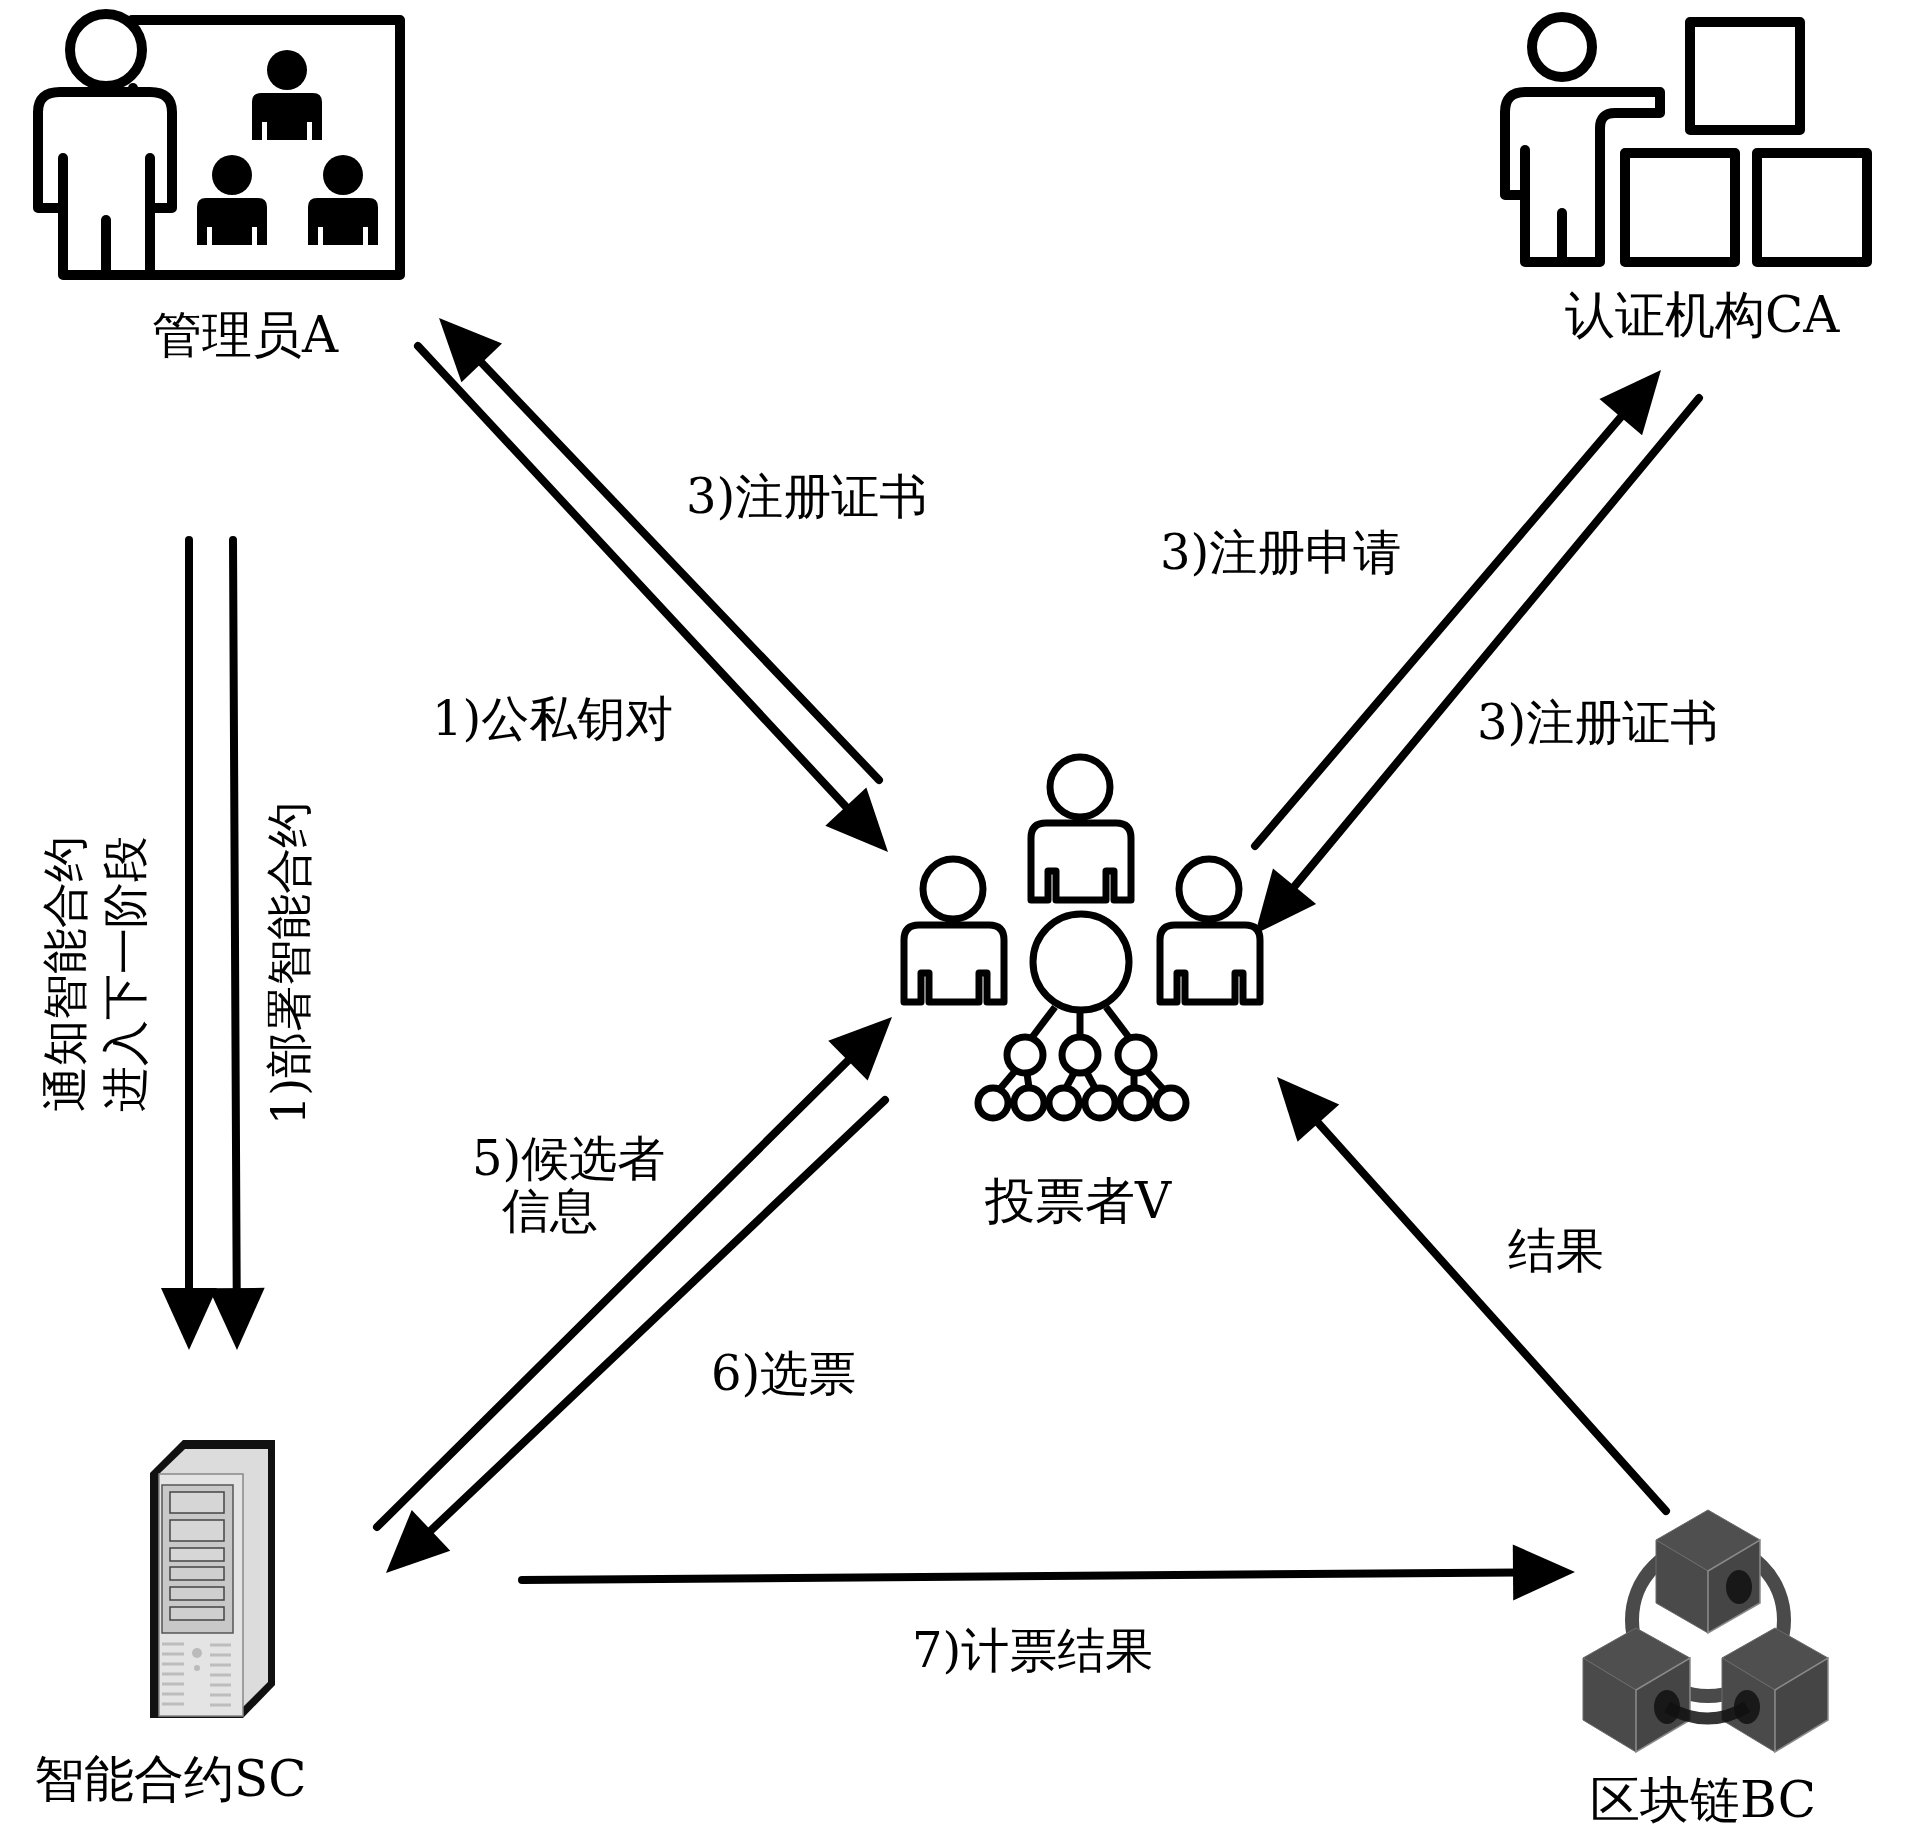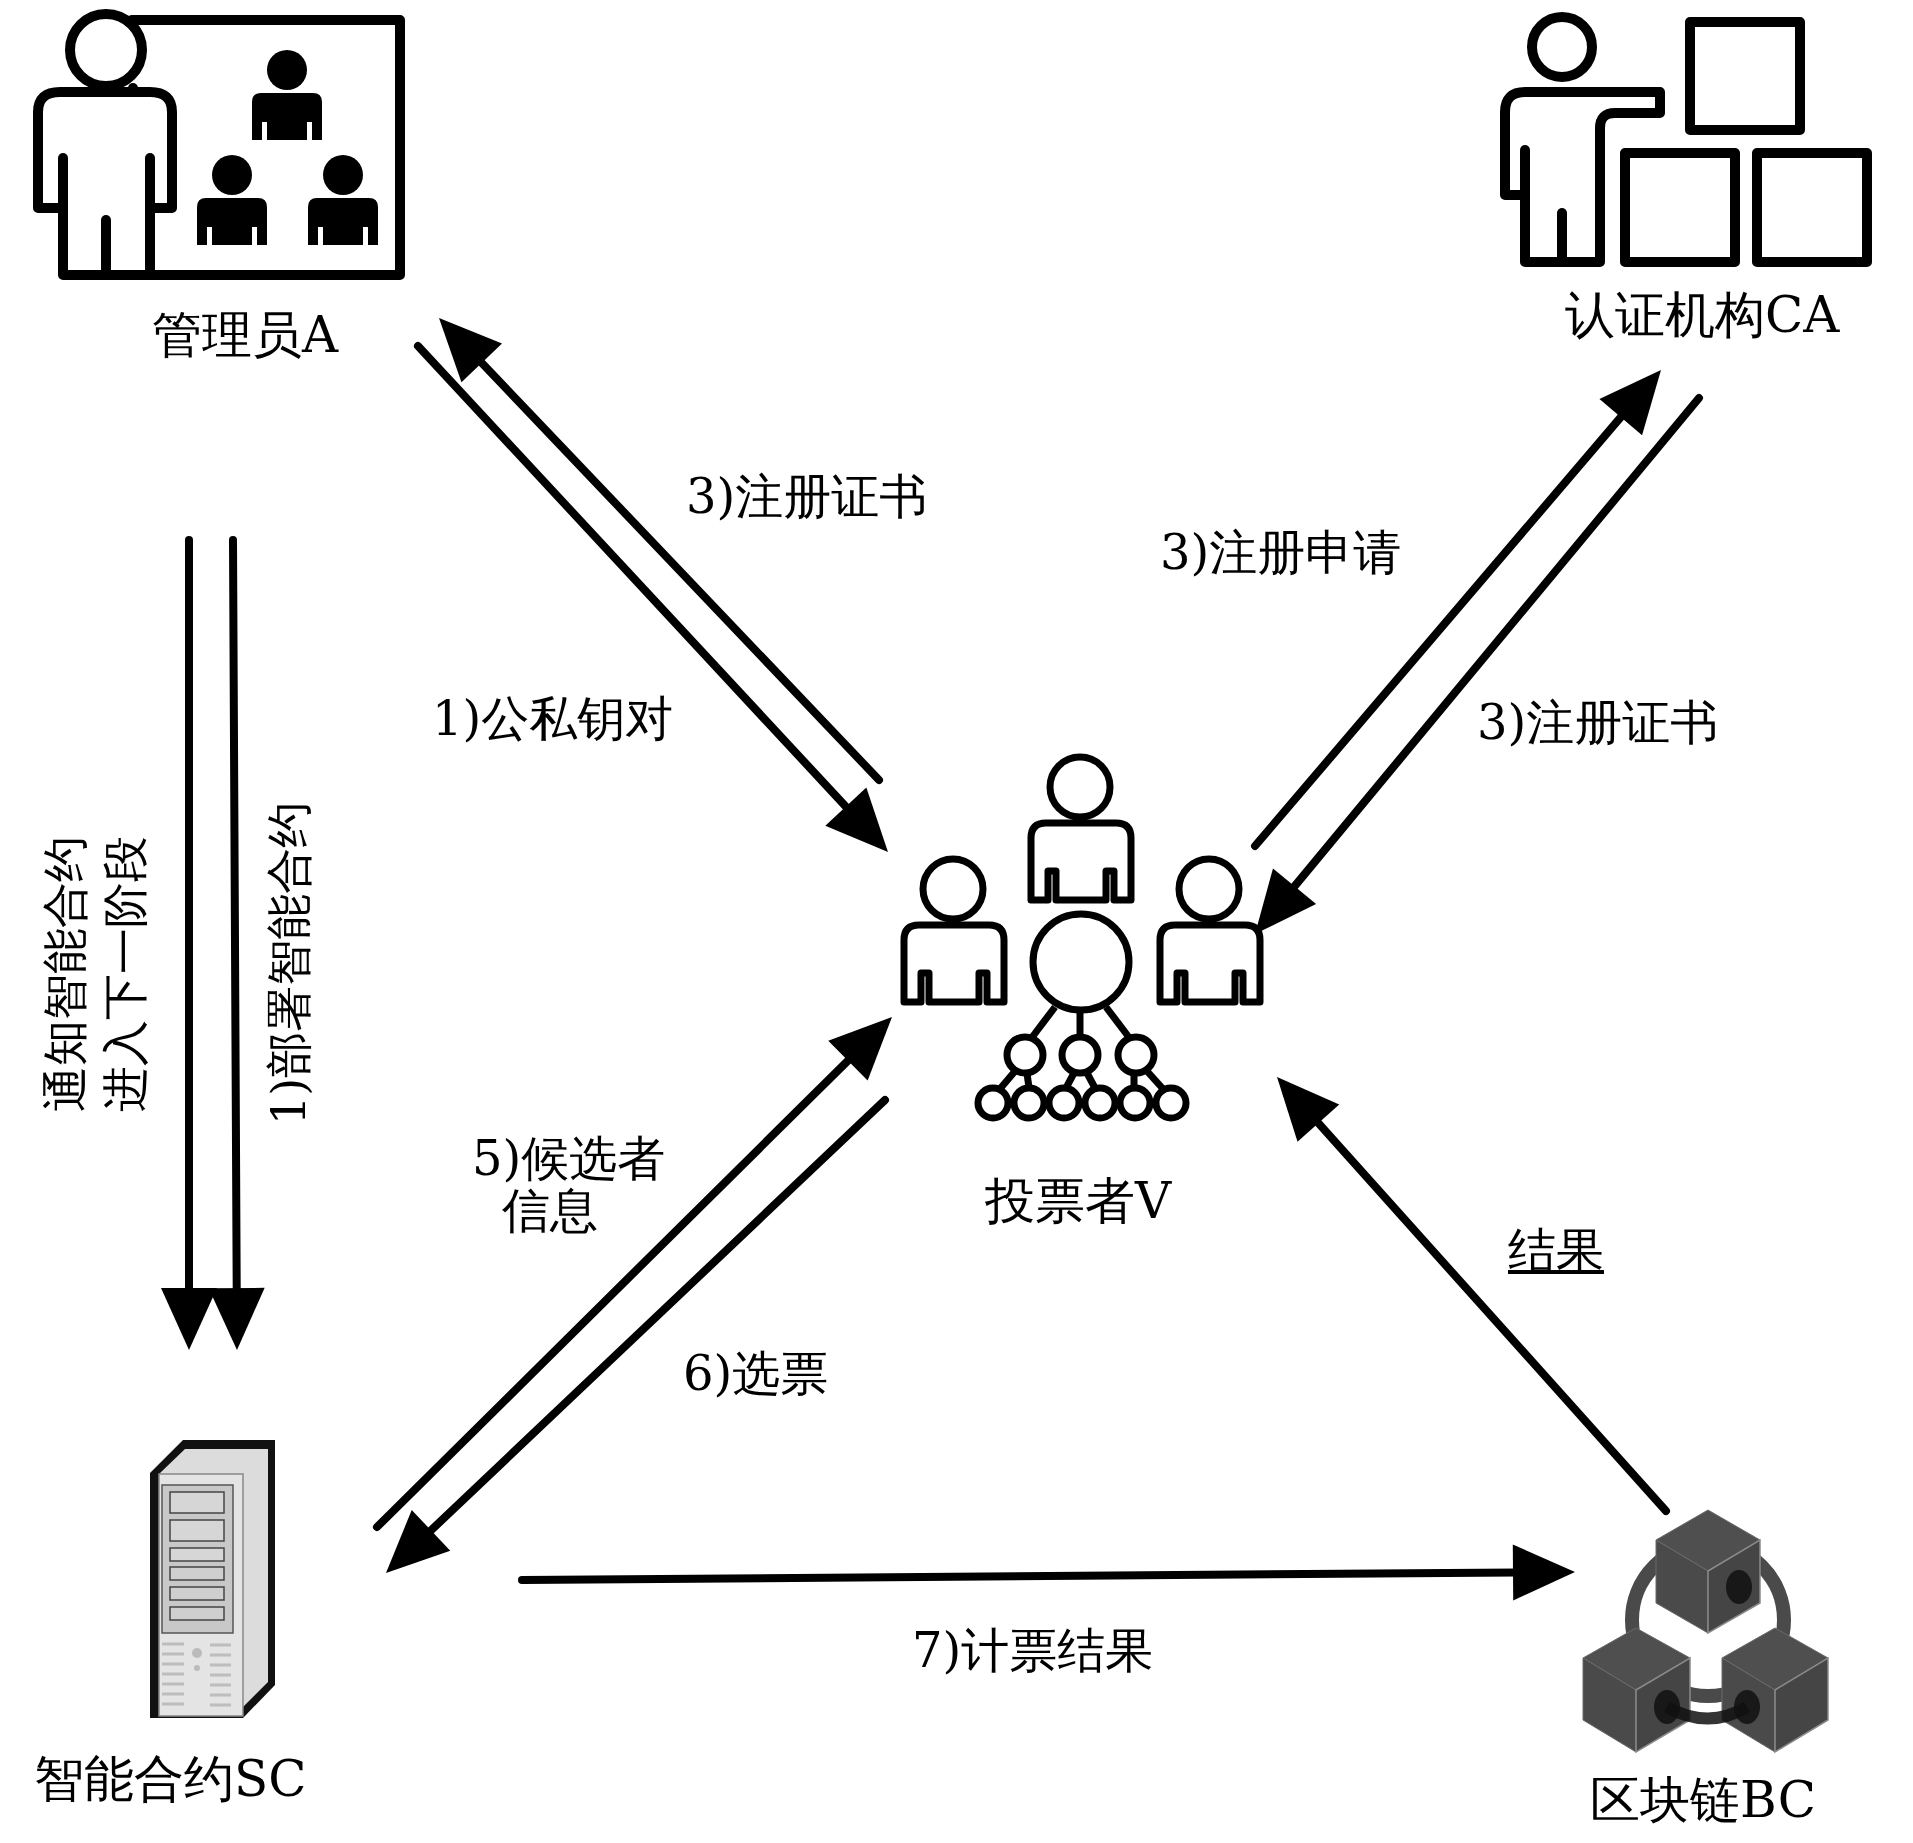--- a/index.html
+++ b/index.html
@@ -213,21 +213,21 @@
 
 <div class="lbl" style="left:686px;top:468px;">3)注册证书</div>
 <div class="lbl" style="left:432px;top:690px;">1)公私钥对</div>
 <div class="lbl" style="left:1160px;top:524px;">3)注册申请</div>
 <div class="lbl" style="left:1477px;top:694px;">3)注册证书</div>
 
 <div class="lbl center" style="left:472px;top:1130px;width:230px;">
   <div>5)候选者</div>
   <div style="margin-top:-4px;padding-left:30px;">信息</div>
 </div>
-<div class="lbl" style="left:683px;top:1345px;">6)选票</div>
+<div class="lbl" style="left:711px;top:1345px;">6)选票</div>
 <div class="lbl" style="left:912px;top:1622px;">7)计票结果</div>
 <div class="lbl center" style="left:1484px;top:1226px;width:296px;">
-  <div style="margin-top:-4px;padding-left:24px;text-decoration:underline;">结果</div>
+  <div style="margin-top:-4px;padding-left:24px;">结果</div>
 </div>
 
 <div class="vert" style="left:38px;top:1112px;">通知智能合约</div>
 <div class="vert" style="left:98px;top:1112px;">进入下一阶段</div>
 <div class="vert" style="left:262px;top:1125px;">1)部署智能合约</div>
 
 </body></html>

